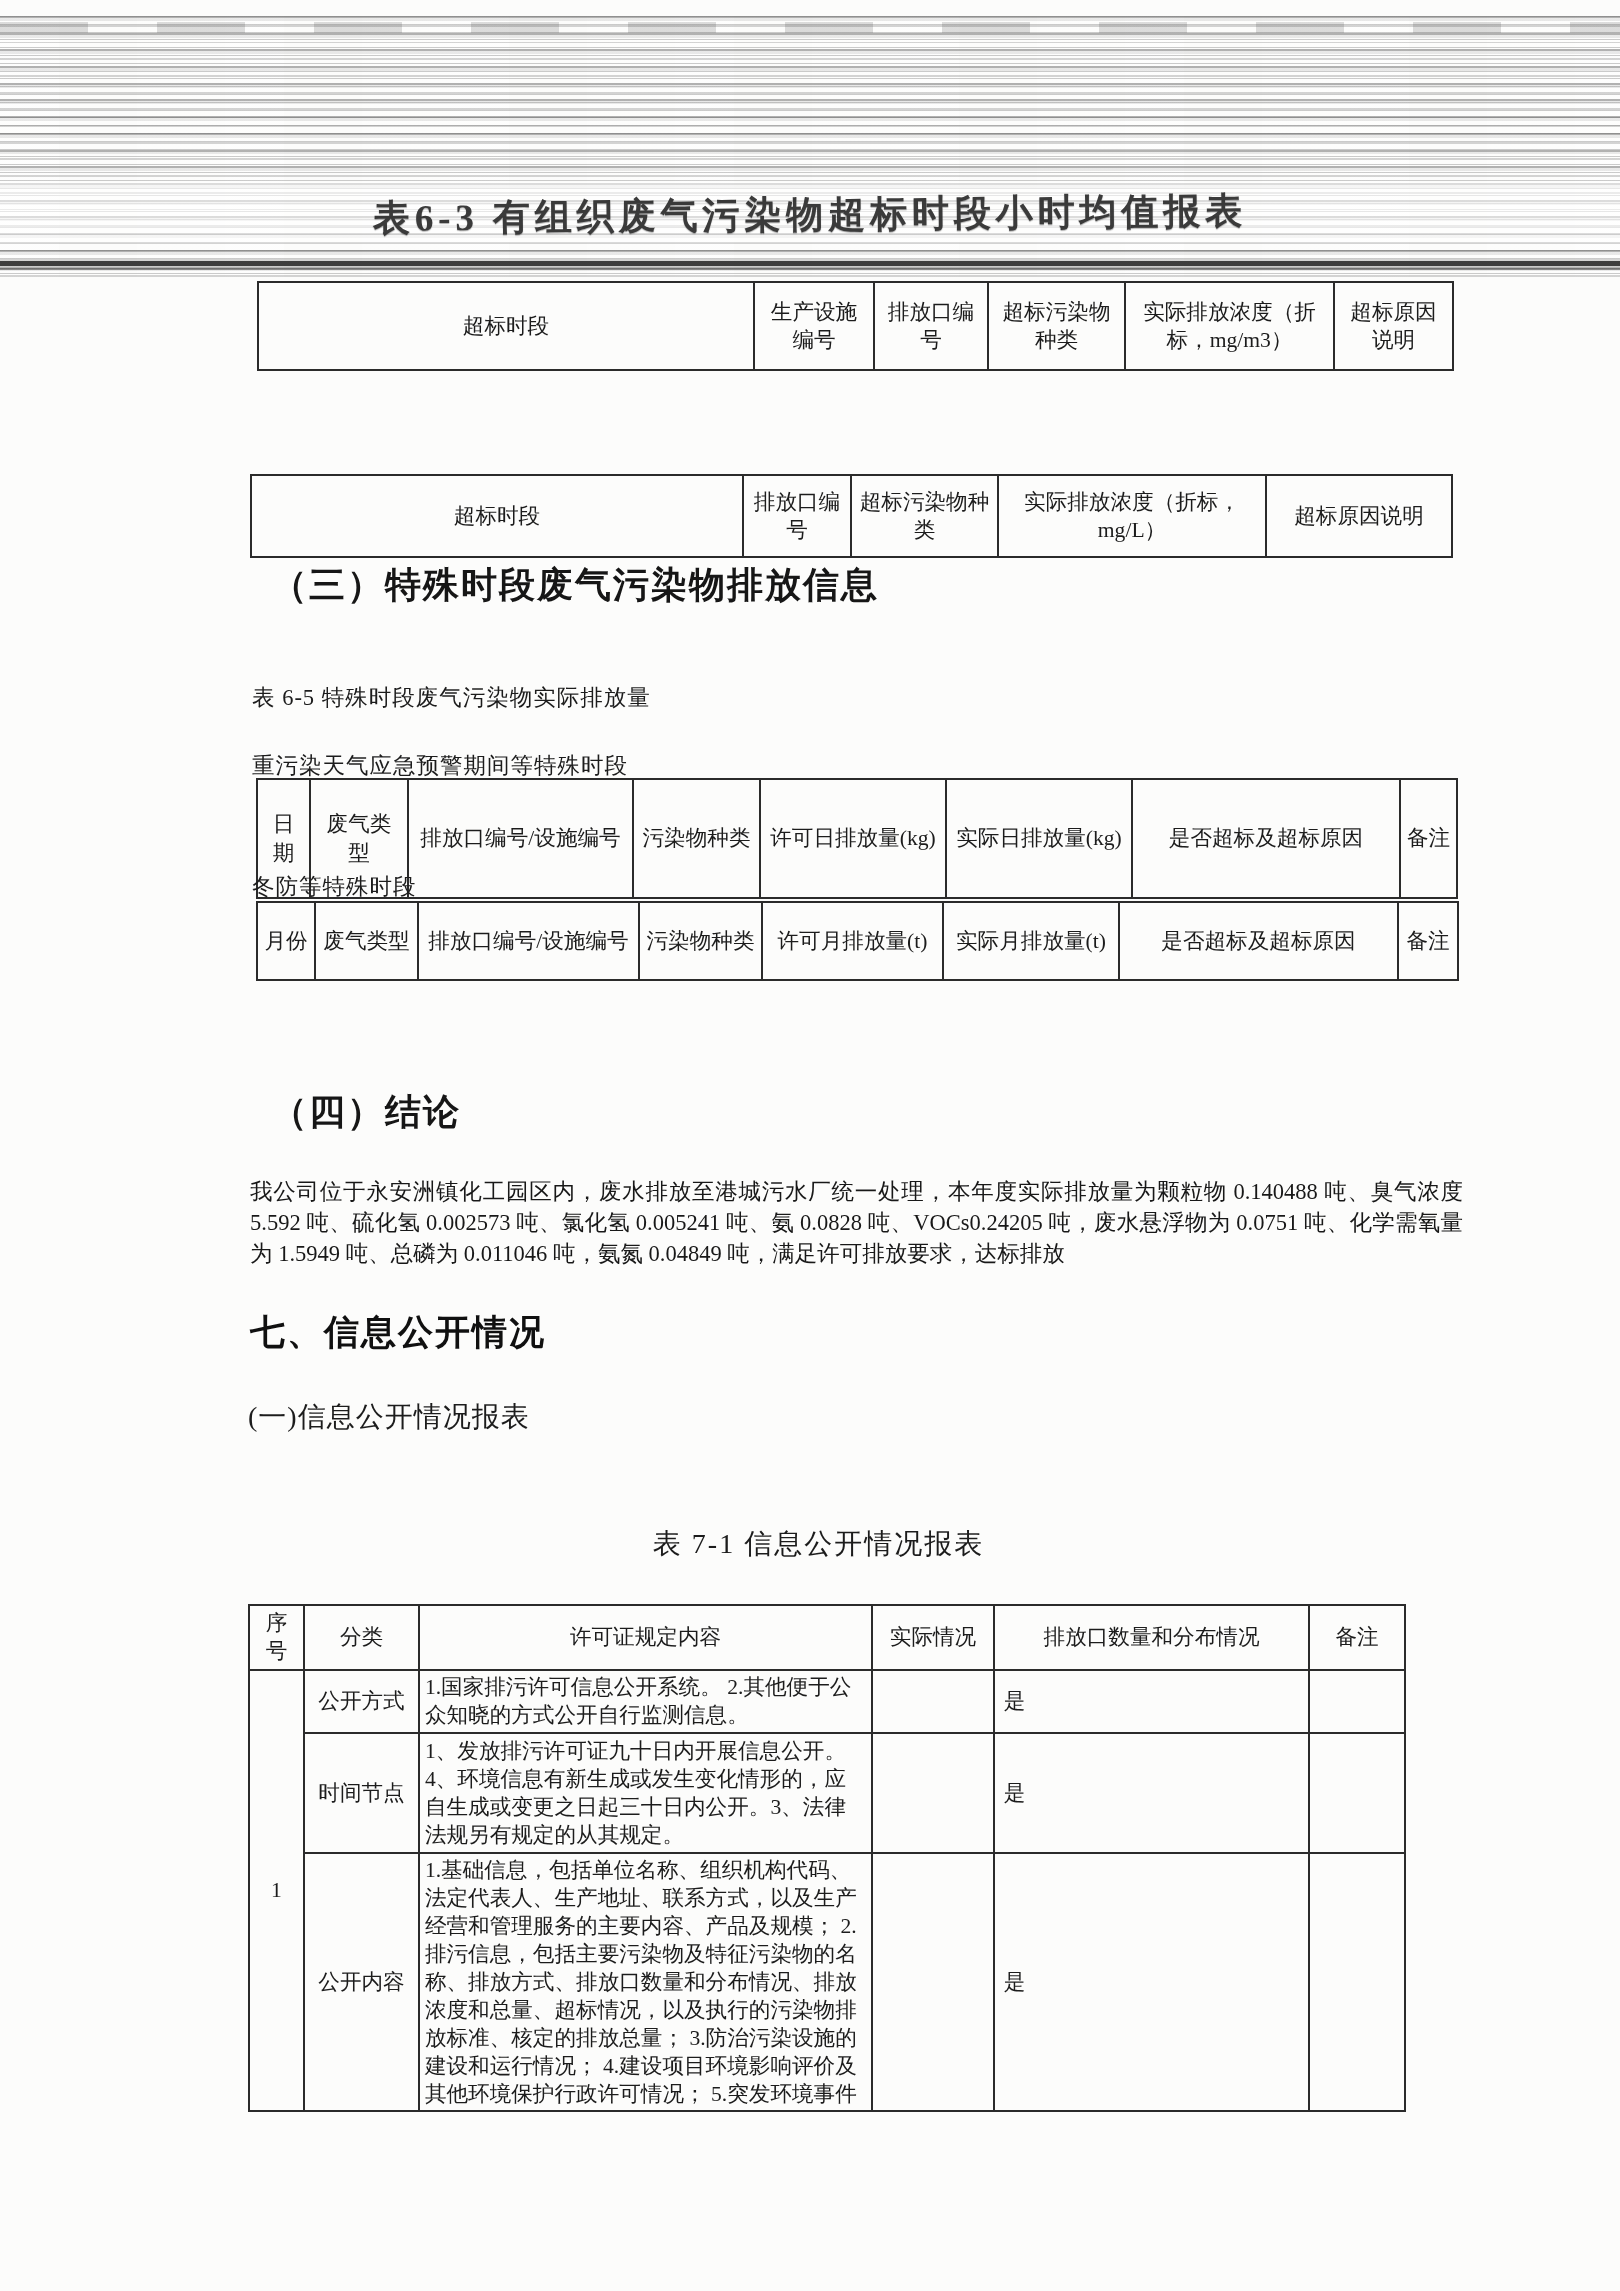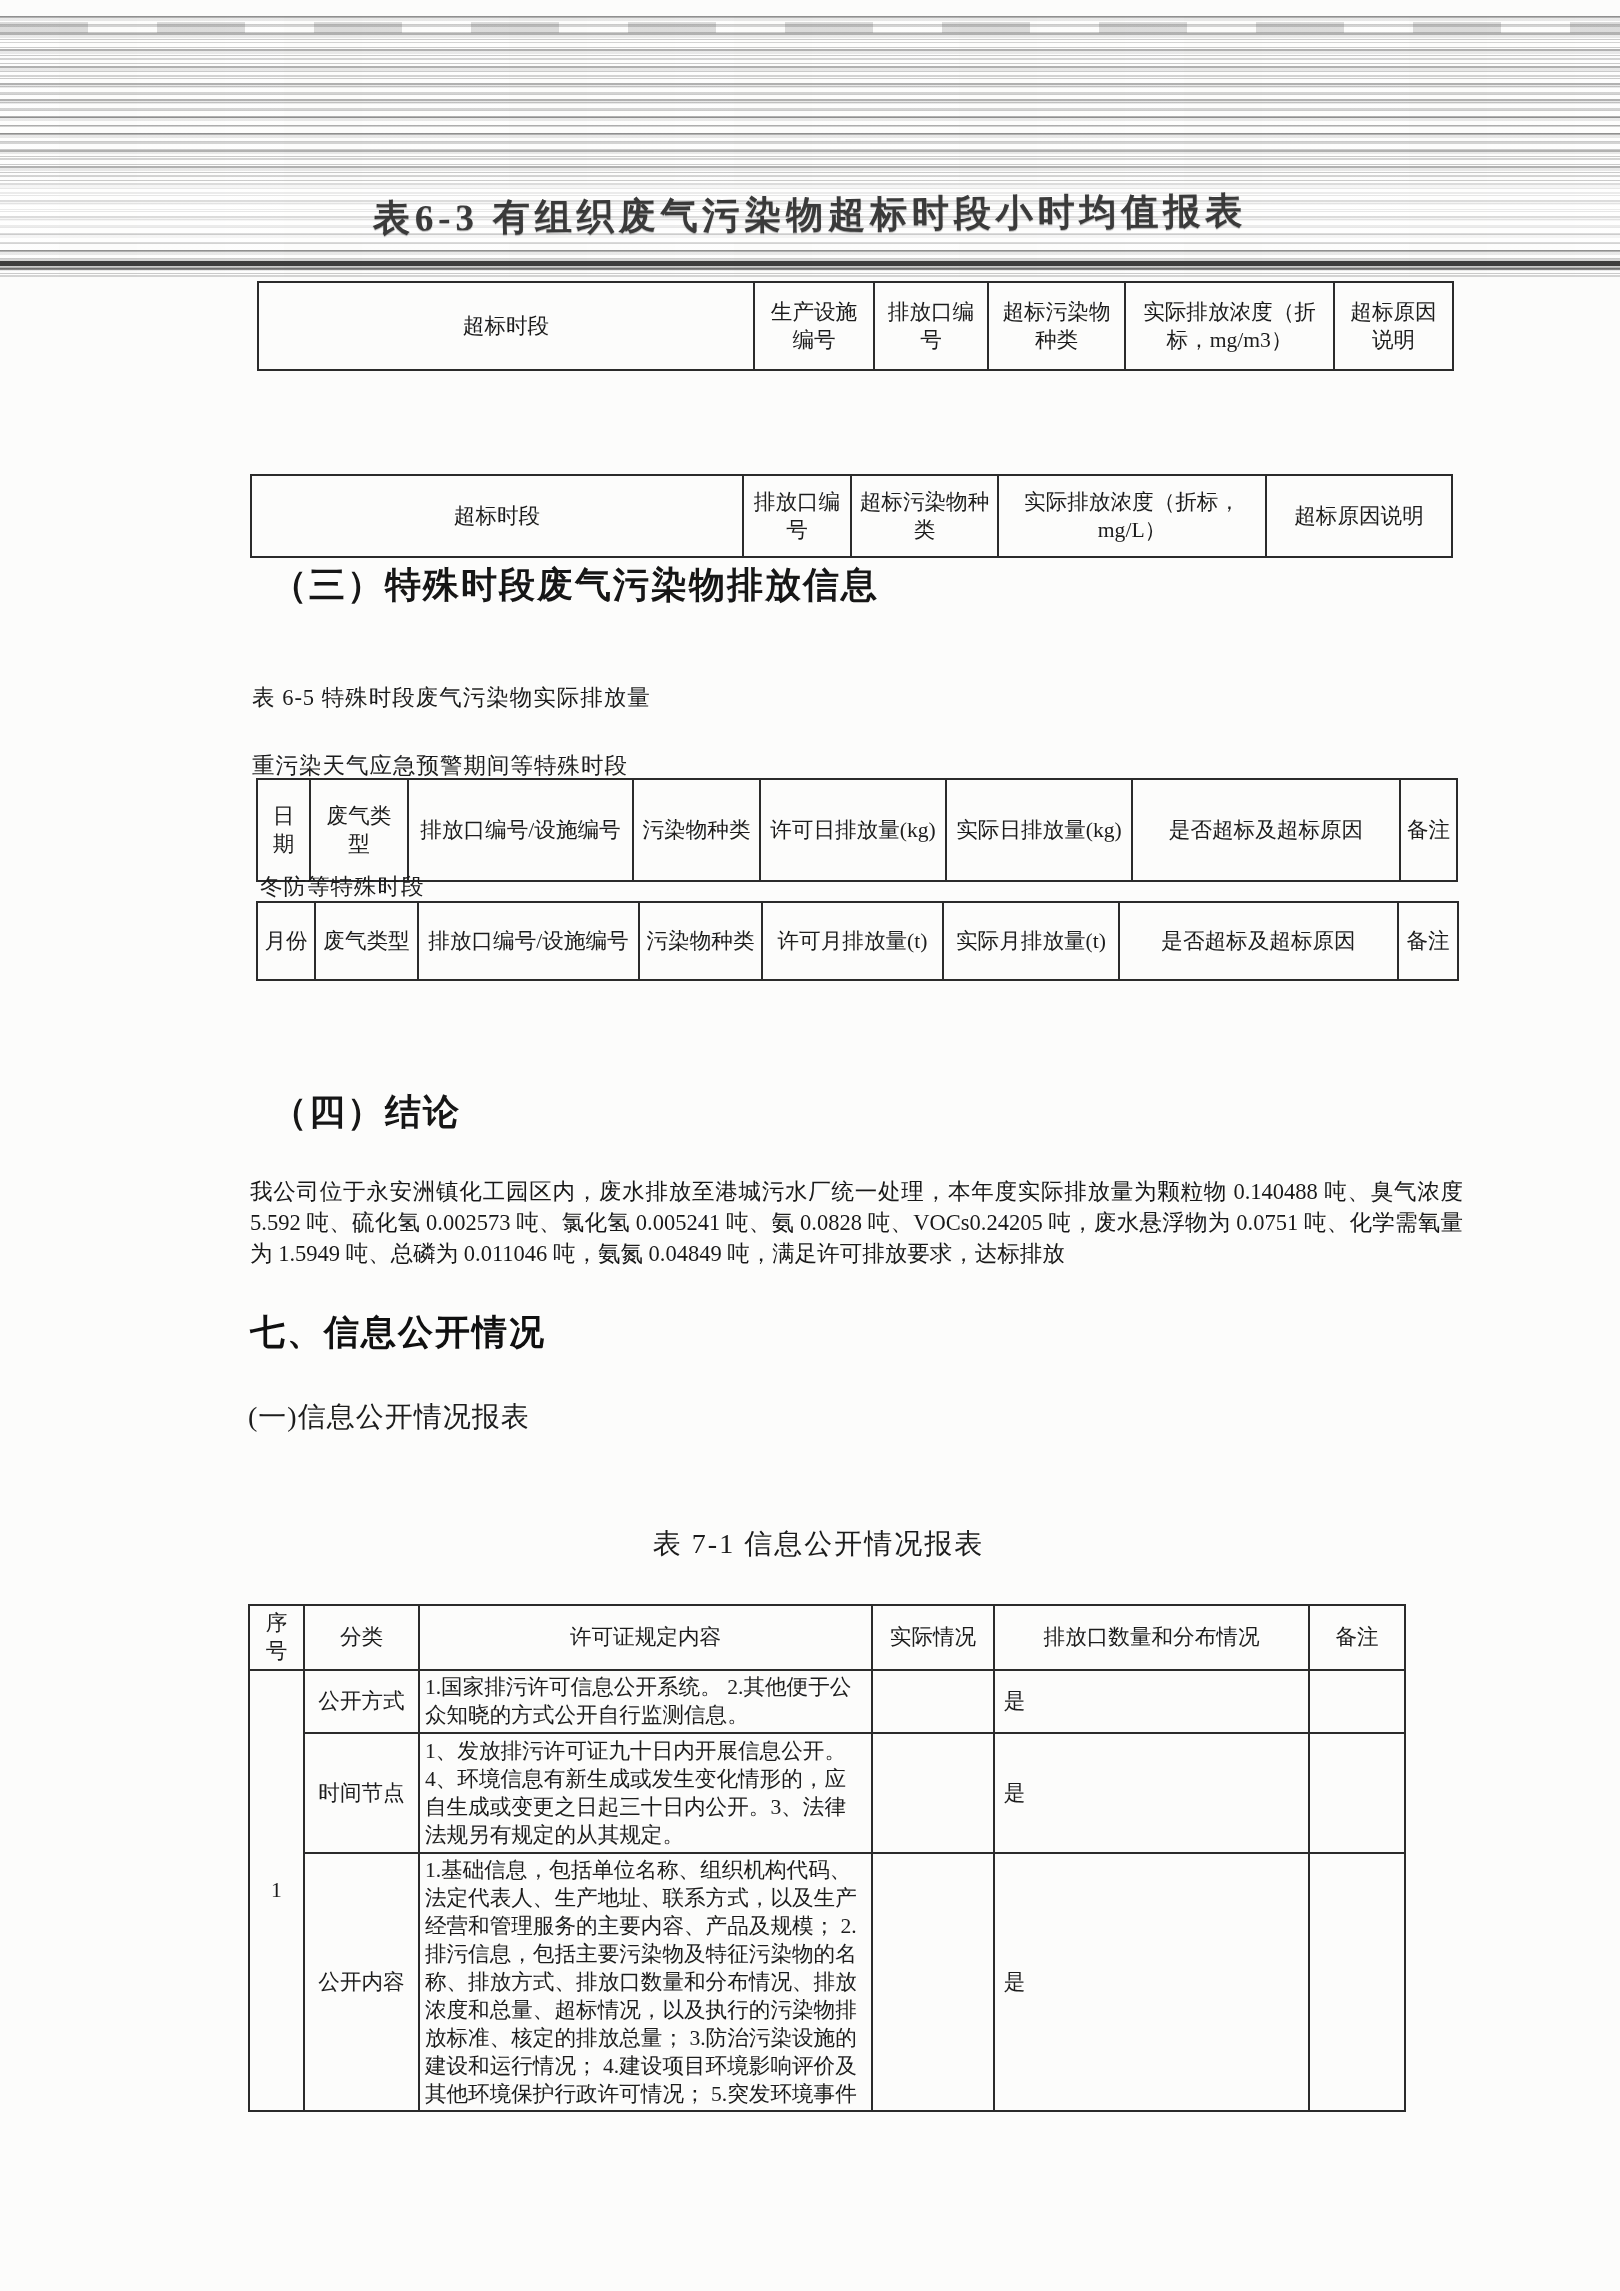--- a/index.html
+++ b/index.html
@@ -69,21 +69,21 @@
     font-weight:normal;
     text-align:center; vertical-align:middle;
     font-size:21.6px; line-height:1.32;
     padding:2.9px 5.9px;
   }
   .t63 { top:281px; left:257px; width:1194px; }
   .t63 tr { height:88px; }
   .t64 { top:474px; left:250px; width:1201px; }
   .t64 tr { height:82px; }
   .t65a { top:778px; left:256px; width:1201px; }
-  .t65a tr { height:102px; }
+  .t65a tr { height:119px; }
   .t65b { top:901px; left:256px; width:1201px; }
   .t65b tr { height:78px; }
 
   .t71 { top:1604px; left:248px; width:1155px; }
   .t71 th, .t71 td { font-size:21.6px; }
   .t71 td.longtext { text-align:left; padding:2px 4.9px; line-height:28px; font-size:21.6px; }
   .t71 td.yescell { text-align:left; padding-left:8.8px; }
   .t71 tr.r-head { height:39px; }
   .t71 tr.r1 { height:63px; }
   .t71 tr.r2 { height:120px; }
@@ -94,21 +94,21 @@
   .cap64 { top:400px; left:250px; width:1201px; }
   .cap71 { top:1525px; left:250px; width:1137px; }
 
   .h-section { position:absolute; font-size:36px; font-weight:600; letter-spacing:2px; color:#161616; }
   .sec3 { top:561px; left:271px; }
   .sec4 { top:1088px; left:271px; }
 
   .small-label { position:absolute; font-size:22.5px; letter-spacing:1px; }
   .cap65 { top:682px; left:252px; }
   .lbl-heavy { top:750px; left:252px; }
-  .lbl-winter { top:871px; left:252px;margin-left:8px; }
+  .lbl-winter { top:871px; left:252px; }
 
   .h-chapter {
     position:absolute; top:1309px; left:250px;
     font-family:"Liberation Sans","DejaVu Sans",sans-serif;
     font-size:35px; font-weight:700; letter-spacing:2px; color:#101010;
   }
   .h-sub { position:absolute; top:1398px; left:248px; font-size:28px; font-weight:500; letter-spacing:1px; }
 
   .conclusion {
     position:absolute; top:1176px; left:250px; width:1213px;

